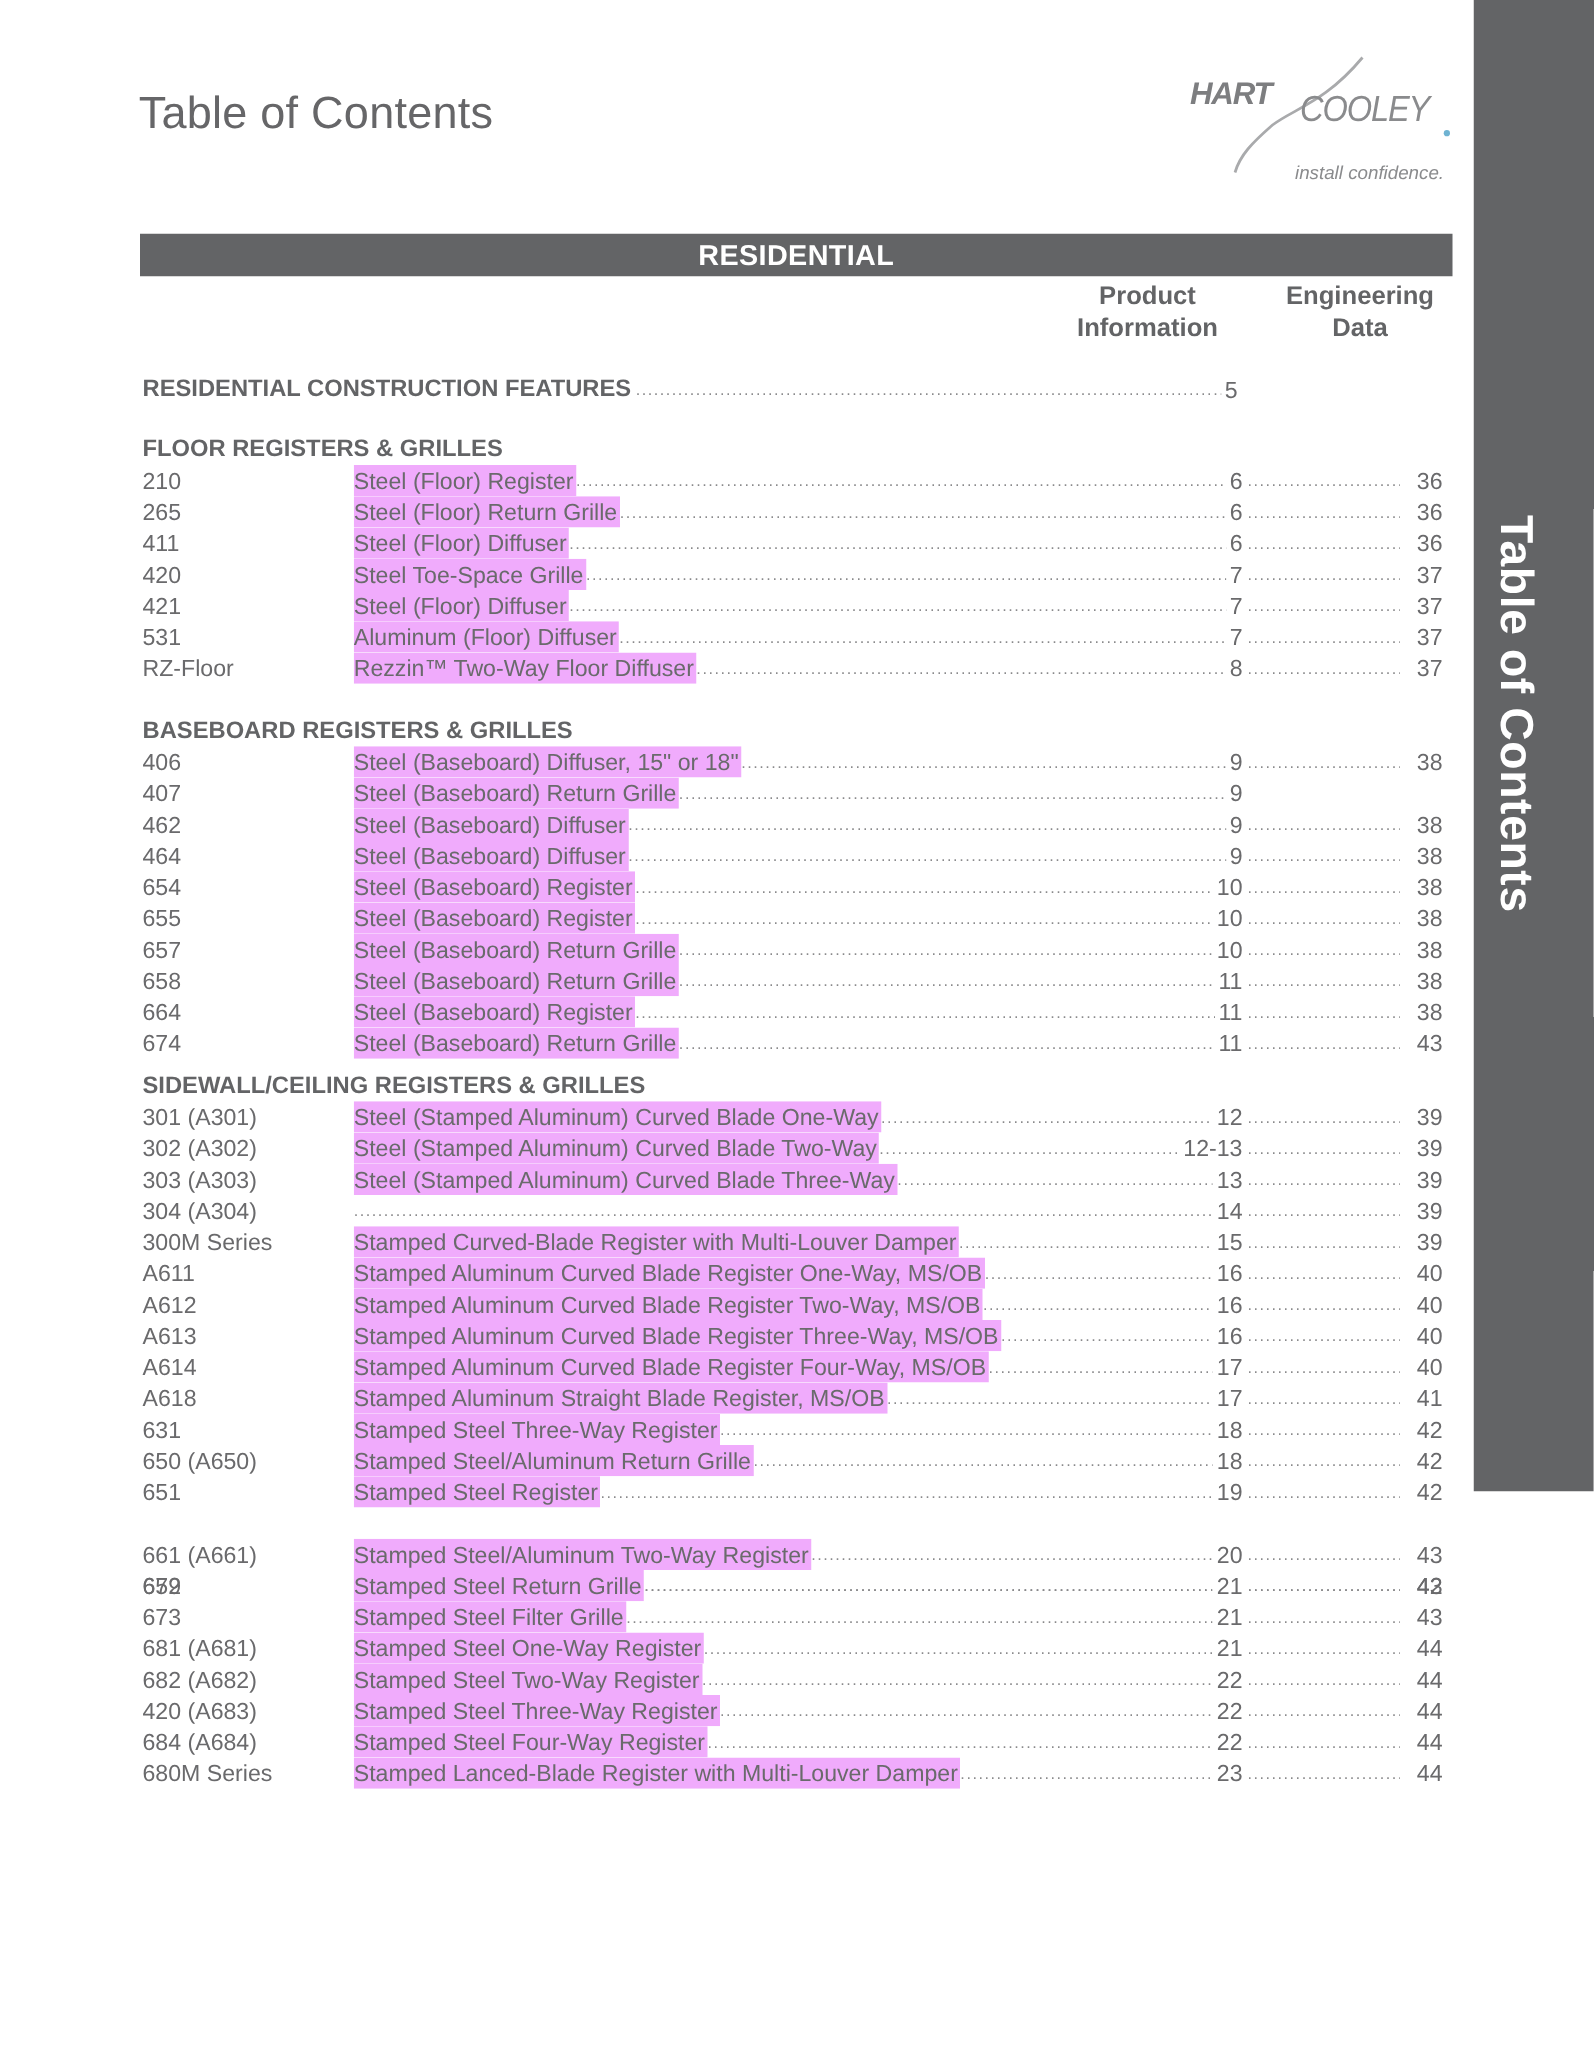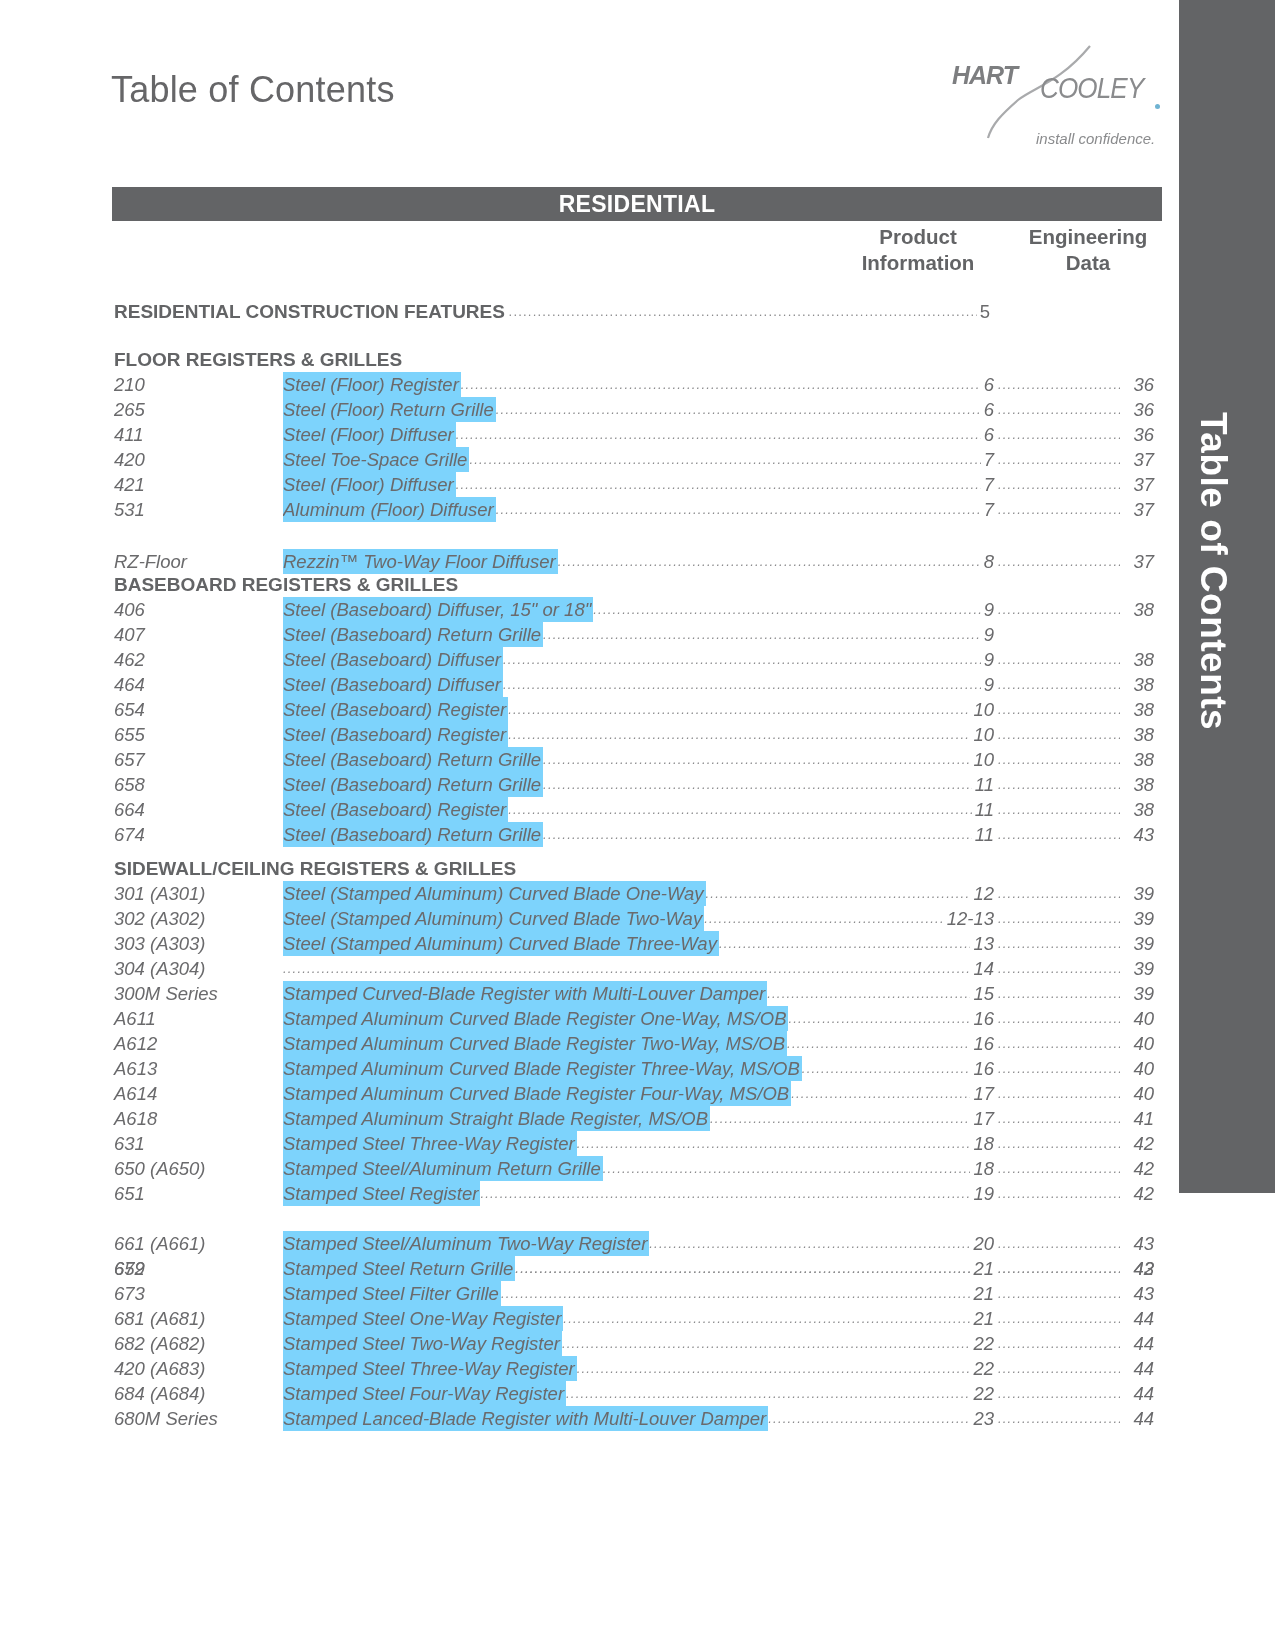--- a/index.html
+++ b/index.html
@@ -53,25 +53,25 @@
       position: absolute; font-weight: bold; font-size: 20.5px; color: #636466; line-height: 26px;
       text-align: center; white-space: nowrap;
     }
     .col-head-product { left: 848px; top: 224px; width: 140px; }
     .col-head-eng { left: 1018px; top: 224px; width: 140px; }
     .col-head div { height: 26px; }
 
     
     .row {
       position: absolute; left: 114px; width: 1040px; height: 25px; font-size: 18.5px; line-height: 25px;
-      color: #6a6a6c; white-space: nowrap; font-style: italic;
+      color: #6a6a6c; white-space: nowrap;
     }
     .row .code { position: absolute; left: 0; top: 0; }
     .row .desc-wrap { position: absolute; left: 169px; top: 0; width: 707px; overflow: hidden; display: flex; }
-    .row .desc { flex: 0 0 auto; background: #7dd3fc; padding-right: 2px; }
+    .row .desc { flex: 0 0 auto; background: #f0abfc; padding-right: 2px; }
     .row .leader1 {
       flex: 1 1 auto; overflow: hidden; color: #8a8a8c; letter-spacing: 1.2px; font-size: 13px;
     }
     .row .pinfo { position: absolute; left: 880px; width: 0; top: 0; }
     .row .pinfo span { position: absolute; right: 0; top: 0; padding-left: 3px; background: #fff; }
     .row .leader2 {
       position: absolute; left: 884px; width: 122px; top: 0; overflow: hidden; color: #8a8a8c;
       letter-spacing: 1.2px; font-size: 13px;
     }
     .row .edata { position: absolute; left: 1040px; top: 0; width: 0; }
@@ -208,21 +208,21 @@
         <span class="leader1">..............................................................................................................................................................................................................</span>
       </div>
       <span class="pinfo">
         <span>7</span>
       </span>
       <span class="leader2">..............................................................................................................................................................................................................</span>
       <span class="edata">
         <span>37</span>
       </span>
     </div>
-    <div class="row" style="top: 522px; margin-top: 27px;">
+    <div class="row" style="top: 522px;">
       <span class="code">RZ-Floor</span>
       <div class="desc-wrap">
         <span class="desc">Rezzin™ Two-Way Floor Diffuser</span>
         <span class="leader1">..............................................................................................................................................................................................................</span>
       </div>
       <span class="pinfo">
         <span>8</span>
       </span>
       <span class="leader2">..............................................................................................................................................................................................................</span>
       <span class="edata">

